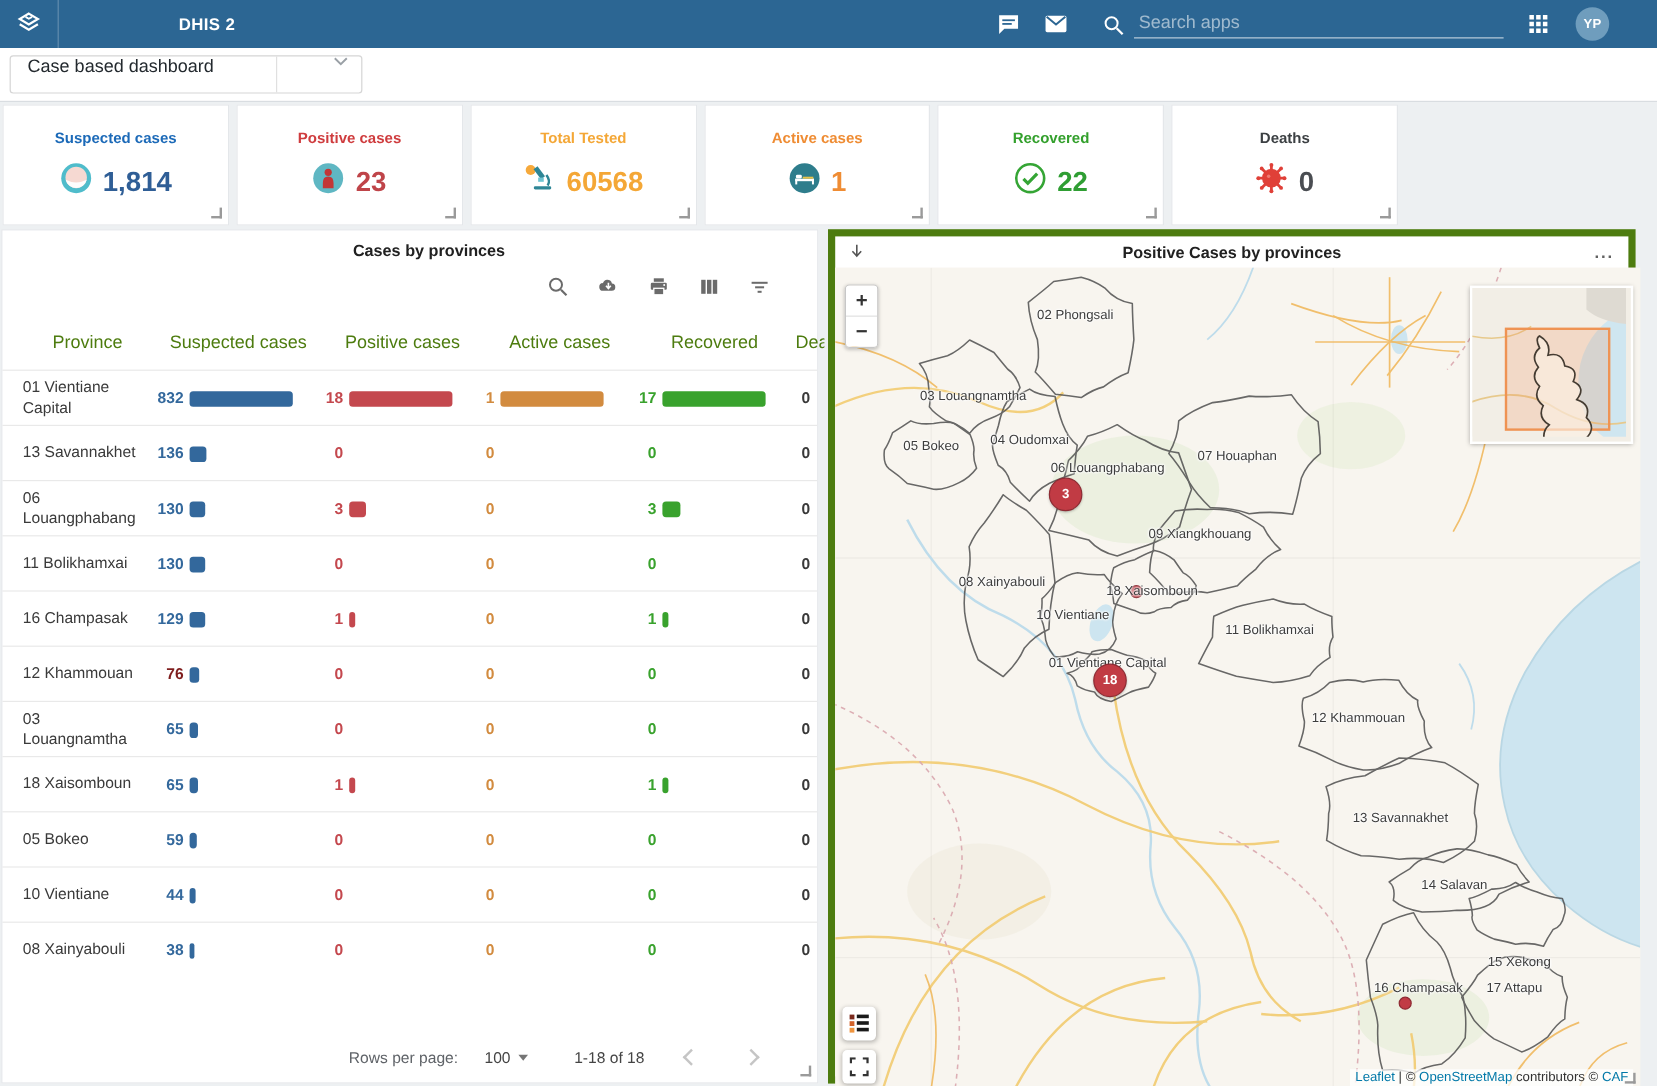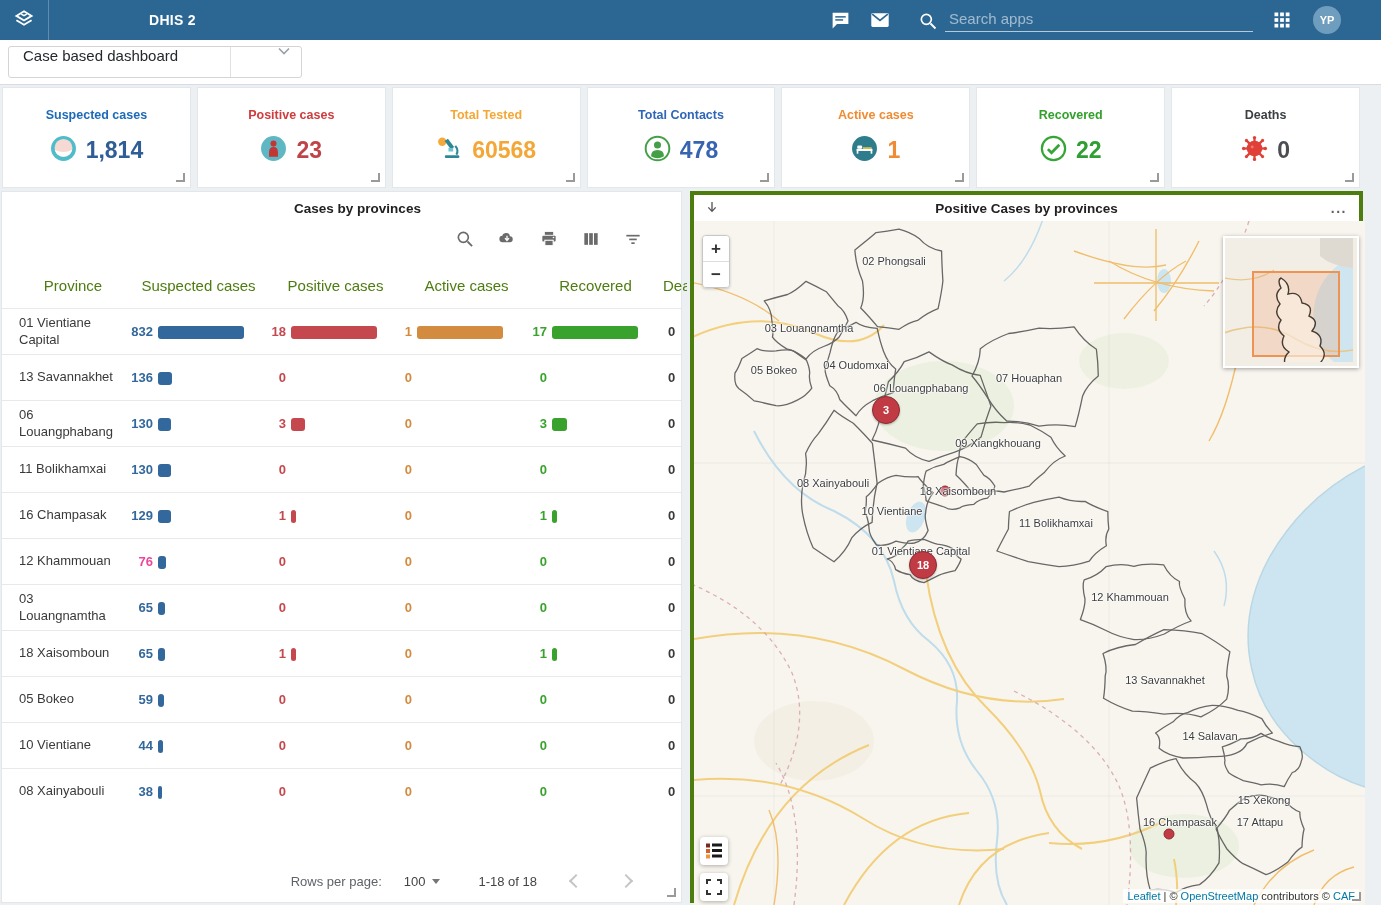--- a/index.html
+++ b/index.html
@@ -54,21 +54,21 @@
   .tp-pag{position:absolute;left:0;right:0;bottom:0;height:42px;display:flex;align-items:center;justify-content:flex-end;
      padding-right:44px;gap:0;font-size:13px;color:#5f6368;}
   .pag-select{display:flex;align-items:center;margin-left:22px;cursor:pointer;color:#444;}
   .pag-caret{width:0;height:0;border-left:4px solid transparent;border-right:4px solid transparent;border-top:5px solid #757575;margin-left:7px;}
   .pag-range{margin-left:38px;color:#444;}
   .pag-btn{width:24px;height:24px;margin-left:26px;position:relative;cursor:default;}
   .pag-btn span{position:absolute;top:7px;left:8px;width:8px;height:8px;border-left:2px solid #c5c5c5;border-bottom:2px solid #c5c5c5;}
   .pag-prev span{transform:rotate(45deg);} .pag-next span{transform:rotate(225deg);}
 
   
-  .map-panel{position:absolute;top:191px;left:690px;width:673px;height:712px;background:#fff;border:4px solid #4d7c0f;box-sizing:border-box;}
+  .map-panel{position:absolute;top:191px;left:690px;width:673px;height:712px;background:#fff;border:6px solid #4d7c0f;box-sizing:border-box;}
   .mp-head{height:26px;display:flex;align-items:center;position:relative;}
   .mp-title{position:absolute;left:0;right:0;text-align:center;font-size:13.5px;font-weight:bold;color:#212121;}
   .mp-dl{margin-left:10px;z-index:2;cursor:pointer;}
   .mp-more{margin-left:auto;margin-right:12px;z-index:2;color:#616161;font-weight:bold;letter-spacing:1.5px;font-size:14px;cursor:pointer;}
   .map-area{position:relative;width:671px;height:684px;overflow:hidden;background:#f8f5ef;}
   .map-label{position:absolute;transform:translate(-50%,-50%);font-size:11px;color:#3d3d3d;white-space:nowrap;
      text-shadow:0 0 2px #fff,0 0 2px #fff,0 0 3px #fff,0 0 3px #fff;z-index:5;}
   .marker{position:absolute;transform:translate(-50%,-50%);width:26px;height:26px;border-radius:50%;background:#c13b44;
      border:1px solid #8e2b33;color:#fff;font-size:11px;font-weight:bold;display:flex;align-items:center;justify-content:center;
      z-index:6;box-shadow:0 1px 2px rgba(0,0,0,.25);cursor:pointer;}
@@ -188,32 +188,20 @@
               <path d="M11.5,3.5 l6,8 -3.2,2.3 -6,-8 Z" fill="#2e8696"></path>
               <rect x="12" y="12.5" width="4.5" height="3.4" fill="#6fc4d2"></rect>
               <path d="M18.6,10.5 q3.6,4.6 1,8.4" stroke="#2e8696" stroke-width="2" fill="none"></path>
               <rect x="8.5" y="19.5" width="14" height="2.6" rx="1.2" fill="#2e8696"></rect>
             </svg></span>
           <span class="c-val" style="color:#f4a736">60568</span>
         </div>
         <div class="rsz"></div>
       </div>
       <div class="card">
-        <div class="c-title" style="color:#2f66b8">Total Contacts</div>
-        <div class="c-row">
-          <span><svg width="27" height="27" viewBox="0 0 26 26">
-              <circle cx="13" cy="13" r="11.4" fill="none" stroke="#43a047" stroke-width="1.9"></circle>
-              <circle cx="13" cy="9.6" r="3.4" fill="#43a047"></circle>
-              <path d="M6.8,20.4 q0,-6 6.2,-6 q6.2,0 6.2,6 a11.4,11.4 0 0 1 -12.4,0 Z" fill="#43a047"></path>
-            </svg></span>
-          <span class="c-val" style="color:#3763b0">478</span>
-        </div>
-        <div class="rsz"></div>
-      </div>
-      <div class="card">
         <div class="c-title" style="color:#ef8c33">Active cases</div>
         <div class="c-row">
           <span><svg width="27" height="27" viewBox="0 0 26 26">
               <circle cx="13" cy="13" r="12" fill="#2e7d8c"></circle>
               <rect x="5.5" y="13.4" width="15" height="2" fill="#fff"></rect>
               <rect x="6" y="10.2" width="4.8" height="3" rx="1.2" fill="#fff"></rect>
               <rect x="5.5" y="13.4" width="1.6" height="4.6" fill="#fff"></rect>
               <rect x="18.9" y="13.4" width="1.6" height="4.6" fill="#fff"></rect>
               <rect x="11.5" y="11.8" width="8.5" height="1.6" fill="#e8c34a"></rect>
             </svg></span>
@@ -386,21 +374,21 @@
           </div>
           <div class="cellbar">
             <span class="num num-rec" style="color:#39a22d">1</span>
             <span class="bar" style="width:5px;background:#39a22d"></span>
           </div>
           <div class="death-num">0</div>
         </div>
         <div class="trow">
           <div class="prov">12 Khammouan</div>
           <div class="cellbar">
-            <span class="num num-sus" style="color:#ec4899">76</span>
+            <span class="num num-sus" style="color:#7f1d1d">76</span>
             <span class="bar" style="width:8px;background:#33689c"></span>
           </div>
           <div class="cellbar">
             <span class="num num-pos" style="color:#c4484e">0</span>
           </div>
           <div class="cellbar">
             <span class="num num-act" style="color:#d28b3f">0</span>
           </div>
           <div class="cellbar">
             <span class="num num-rec" style="color:#39a22d">0</span>

